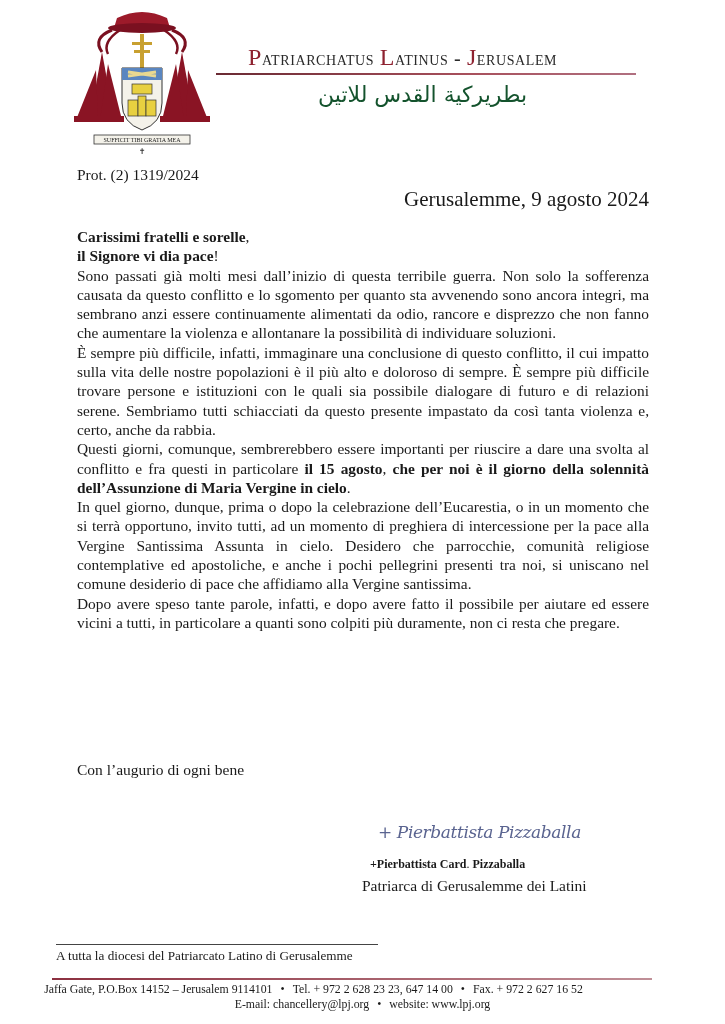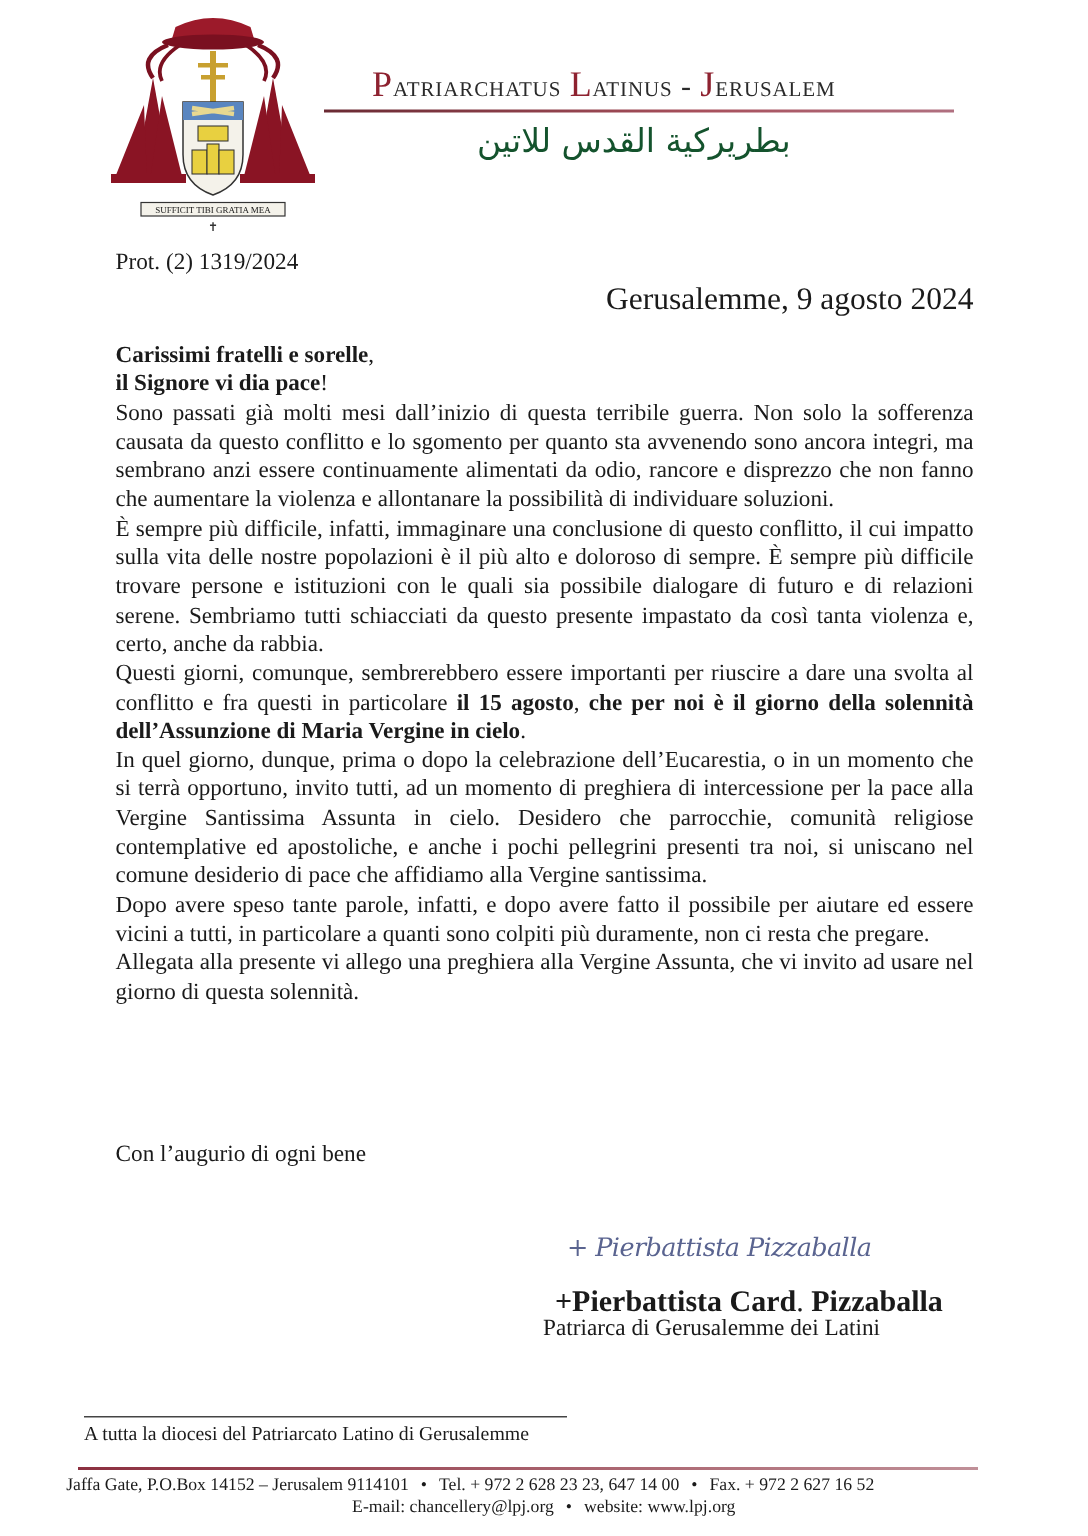--- a/index.html
+++ b/index.html
@@ -23,21 +23,21 @@
 
   
   #letter { left: 77px; top: 227px; width: 572px; font-size: 15.4px; line-height: 19.3px; }
   #letter p { margin: 0; text-align: justify; }
   #letter .greet { font-weight: bold; }
   #closing { left: 77px; top: 761px; font-size: 15.5px; font-weight: normal; }
 
   
   #sig-hand { left: 378px; top: 822px; font-size: 17px; color: #5a6490; font-style: italic;
               font-family: "DejaVu Serif", serif; letter-spacing: -0.4px; white-space: nowrap; }
-  #sig-name { left: 370px; top: 857px; font-size: 20px; font-weight: bold; white-space: nowrap; }
+  #sig-name { left: 370px; top: 857px; font-size: 12px; font-weight: bold; white-space: nowrap; }
   #sig-title { left: 362px; top: 877px; font-size: 15.5px; white-space: nowrap; }
 
   
   #recip-rule { left: 56px; top: 944px; width: 322px; height: 1px; background: #444; }
   #recip { left: 56px; top: 948px; font-size: 13.2px; }
   #foot-rule { left: 52px; top: 978px; width: 600px; height: 2px;
                background: linear-gradient(90deg, #8c3040, #b0707a 70%, #c09098); }
   #foot-addr { left: 0; width: 627px; top: 982px; text-align: center; font-size: 11.8px; white-space: nowrap; }
   #foot-web { left: 0; width: 725px; top: 997px; text-align: center; font-size: 11.8px; white-space: nowrap; }
   .dot { display: inline-block; margin: 0 8px; }
@@ -94,21 +94,20 @@
 <div id="date" class="abs">Gerusalemme, 9 agosto 2024</div>
 
 <div id="letter" class="abs">
   <p><span class="greet">Carissimi fratelli e sorelle</span><span>,</span></p>
   <p><span class="greet">il Signore vi dia pace</span><span>!</span></p>
   <p>Sono passati già molti mesi dall’inizio di questa terribile guerra. Non solo la sofferenza causata da questo conflitto e lo sgomento per quanto sta avvenendo sono ancora integri, ma sembrano anzi essere continuamente alimentati da odio, rancore e disprezzo che non fanno che aumentare la violenza e allontanare la possibilità di individuare soluzioni.</p>
   <p>È sempre più difficile, infatti, immaginare una conclusione di questo conflitto, il cui impatto sulla vita delle nostre popolazioni è il più alto e doloroso di sempre. È sempre più difficile trovare persone e istituzioni con le quali sia possibile dialogare di futuro e di relazioni serene. Sembriamo tutti schiacciati da questo presente impastato da così tanta violenza e, certo, anche da rabbia.</p>
   <p><span>Questi giorni, comunque, sembrerebbero essere importanti per riuscire a dare una svolta al conflitto e fra questi in particolare </span><b>il 15 agosto</b><span>, </span><b>che per noi è il giorno della solennità dell’Assunzione di Maria Vergine in cielo</b><span>.</span></p>
   <p>In quel giorno, dunque, prima o dopo la celebrazione dell’Eucarestia, o in un momento che si terrà opportuno, invito tutti, ad un momento di preghiera di intercessione per la pace alla Vergine Santissima Assunta in cielo. Desidero che parrocchie, comunità religiose contemplative ed apostoliche, e anche i pochi pellegrini presenti tra noi, si uniscano nel comune desiderio di pace che affidiamo alla Vergine santissima.</p>
   <p>Dopo avere speso tante parole, infatti, e dopo avere fatto il possibile per aiutare ed essere vicini a tutti, in particolare a quanti sono colpiti più duramente, non ci resta che pregare.</p>
-  <p>Allegata alla presente vi allego una preghiera alla Vergine Assunta, che vi invito ad usare nel giorno di questa solennità.</p>
 </div>
 
 <div id="closing" class="abs">Con l’augurio di ogni bene</div>
 
 <div id="sig-hand" class="abs">+ Pierbattista Pizzaballa</div>
 <div id="sig-name" class="abs"><span>+Pierbattista Card</span><span style="font-weight:normal">.</span><span> Pizzaballa</span></div>
 <div id="sig-title" class="abs">Patriarca di Gerusalemme dei Latini</div>
 
 <div id="recip-rule" class="abs"></div>
 <div id="recip" class="abs">A tutta la diocesi del Patriarcato Latino di Gerusalemme</div>

